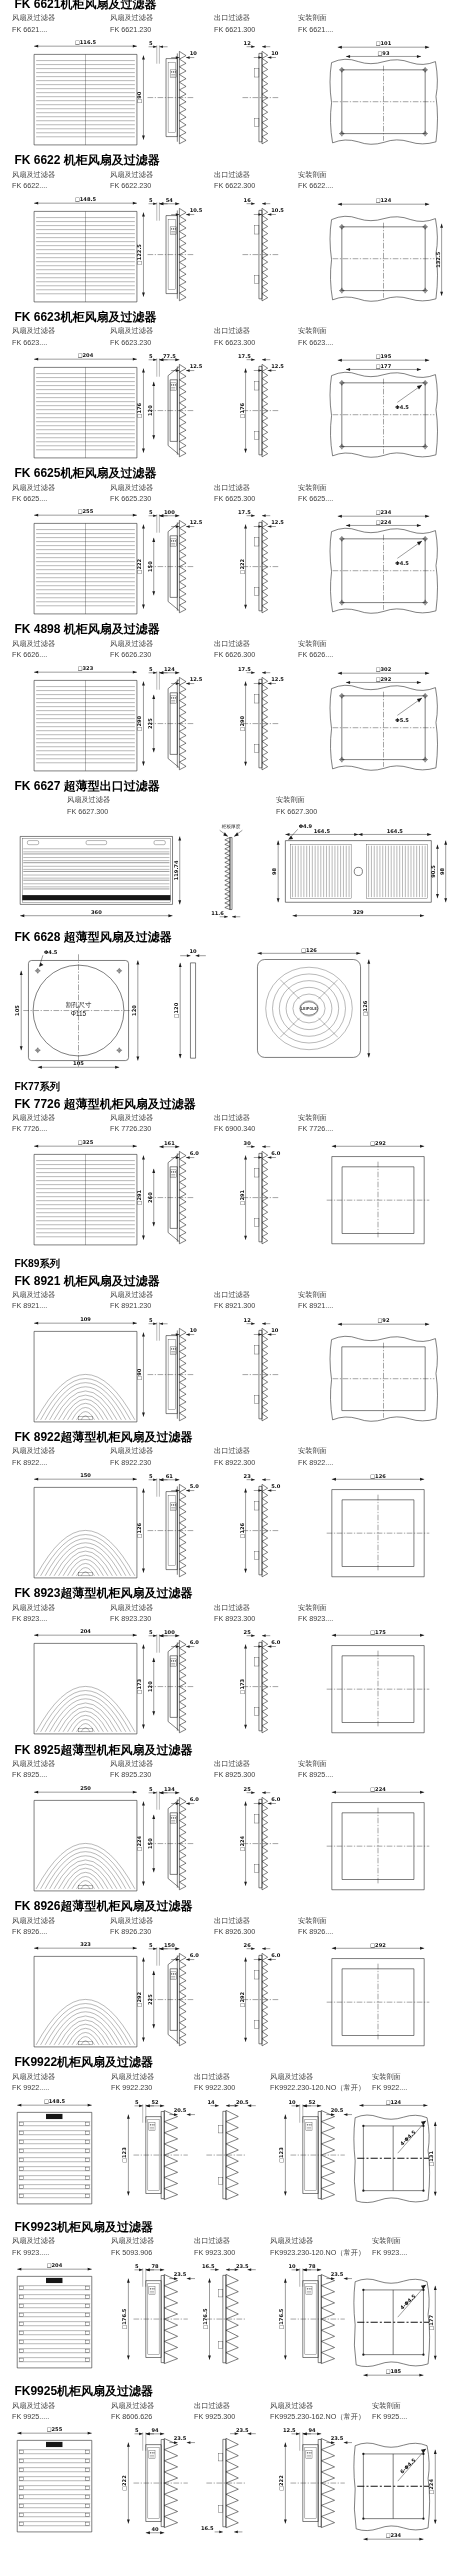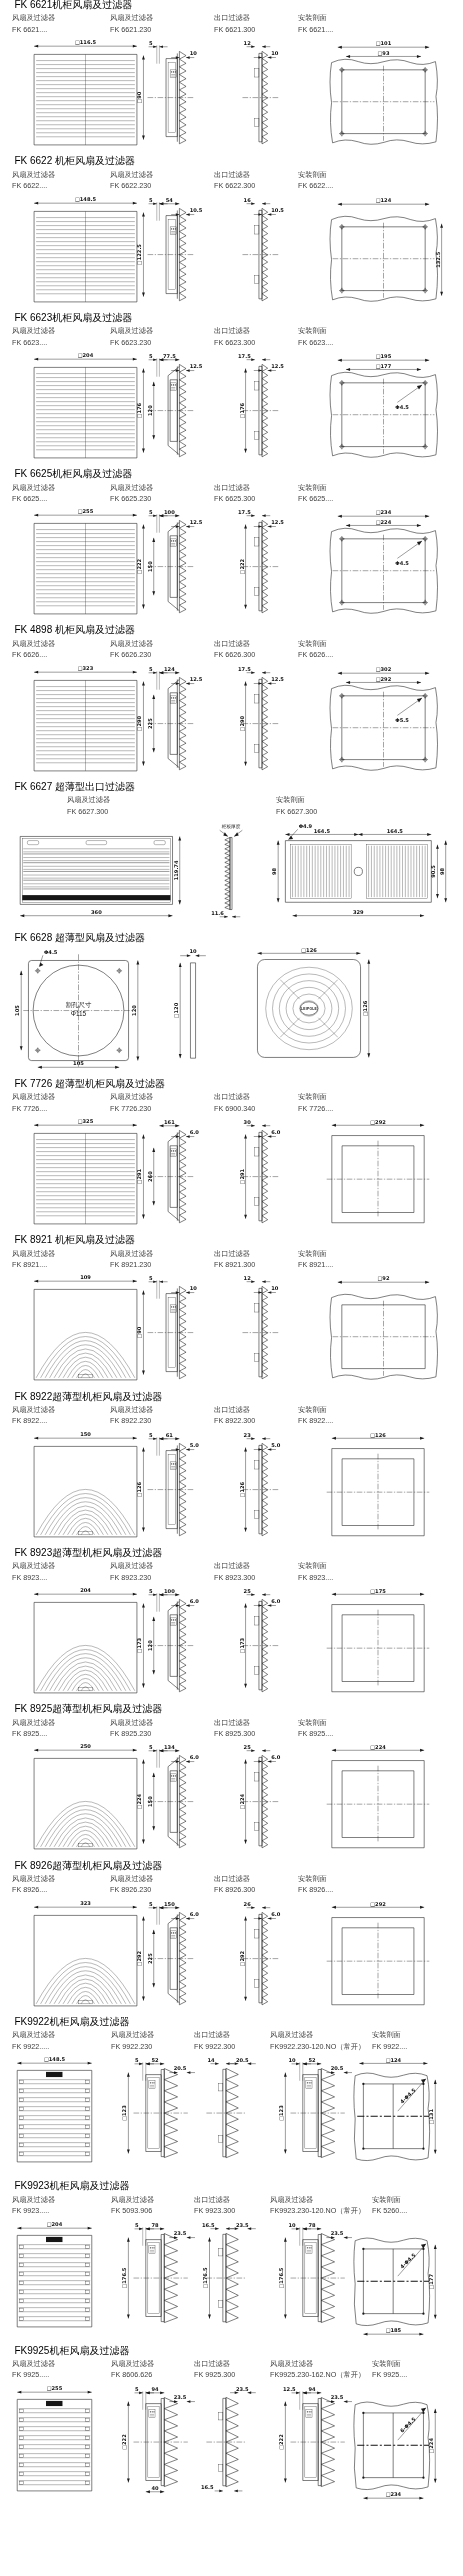--- a/index.html
+++ b/index.html
@@ -1,21 +1,21 @@
 <!DOCTYPE html>
 <html style="font-size:8.2px"><head>
 <meta charset="utf-8">
 <style>
   html,body{margin:0;padding:0;background:#fff}
   body{width:464px;height:2958px;overflow:hidden;color:#000;
        font-family:"Liberation Sans","DejaVu Sans",sans-serif}
   .series-title{font-size:10.3px;font-weight:bold;margin:10.3px 0 6.2px 14.4px;line-height:12.4px}
   #content > .series-title:first-child{margin-top:18.5px}
   .sec{margin-bottom:8.2px}
-  .sec-title{font-size:10px;font-weight:normal;margin:0 0 5.2px 14.4px;line-height:9.3px}
+  .sec-title{font-size:12px;font-weight:bold;margin:0 0 5.2px 14.4px;line-height:9.3px}
   .cols{display:grid;margin-left:12px}
   .cell{min-width:0}
   .clabel{font-size:7.2px;color:#3d3d3d;margin-bottom:3.1px;line-height:8.2px}
   .cmodel{font-size:7.2px;color:#3d3d3d;margin-bottom:6.2px;line-height:8.2px}
   .drawing{overflow:visible}
   .cols4 .cell:nth-child(1) .drawing{padding-left:9.3px}
   .cols4 .cell:nth-child(2) .drawing{padding-left:15.5px}
   .cols4 .cell:nth-child(3) .drawing{padding-left:15.5px}
   .cols4 .cell:nth-child(4) .drawing{padding-left:20.6px}
   .cols5 .cell:nth-child(2) .drawing{padding-left:2.1px}
@@ -904,20 +904,21 @@
             <text class="logo" x="130" y="120" text-anchor="middle">LEIPOLE</text>
             <line class="dl" x1="30" y1="10" x2="230" y2="10"></line>
             <path class="ah" d="M30 10 l8 -2.8 v5.6 z M230 10 l-8 -2.8 v5.6 z"></path>
             <text class="dt" x="130" y="6.5" text-anchor="middle">□126</text>
             <line class="dl" x1="246" y1="22" x2="246" y2="212"></line>
             <path class="ah" d="M246 22 l-2.8 8 h5.6 z M246 212 l-2.8 -8 h5.6 z"></path>
             <text class="dt" x="242" y="117" text-anchor="middle" transform="rotate(-90 242 117)">□126</text>
           </svg>
         </div>
       </section>
+      <h1 class="series-title">FK77系列</h1>
       <section class="sec">
         <h2 class="sec-title">FK 7726 超薄型机柜风扇及过滤器</h2>
         <div class="cols cols4" style="grid-template-columns:98px 104px 84px 163px">
           <div class="cell">
             <div class="clabel">风扇及过滤器</div>
             <div class="cmodel">FK 7726....</div>
             <div class="drawing">
               <svg viewBox="0 0 250 210" width="129" height="108" xmlns="http://www.w3.org/2000/svg">
                 <line class="dl" x1="25" y1="12" x2="225" y2="12"></line>
                 <path class="ah" d="M25 12 l8 -2.8 v5.6 z M225 12 l-8 -2.8 v5.6 z"></path>
@@ -1018,20 +1019,21 @@
                 <line class="cl" x1="15" y1="117" x2="215" y2="117"></line>
                 <line class="cl" x1="115" y1="42" x2="115" y2="192"></line>
                 <line class="dl" x1="25" y1="12" x2="205" y2="12"></line>
                 <path class="ah" d="M25 12 l8 -2.8 v5.6 z M205 12 l-8 -2.8 v5.6 z"></path>
                 <text class="dt" x="115" y="8.5" text-anchor="middle">□292</text>
               </svg>
             </div>
           </div>
         </div>
       </section>
+      <h1 class="series-title">FK89系列</h1>
       <section class="sec">
         <h2 class="sec-title">FK 8921 机柜风扇及过滤器</h2>
         <div class="cols cols4" style="grid-template-columns:98px 104px 84px 163px">
           <div class="cell">
             <div class="clabel">风扇及过滤器</div>
             <div class="cmodel">FK 8921....</div>
             <div class="drawing">
               <svg viewBox="0 0 250 210" width="129" height="108" xmlns="http://www.w3.org/2000/svg">
                 <line class="dl" x1="25" y1="12" x2="225" y2="12"></line>
                 <path class="ah" d="M25 12 l8 -2.8 v5.6 z M225 12 l-8 -2.8 v5.6 z"></path>
@@ -1902,21 +1904,21 @@
                 <text class="dt" x="143" y="25" text-anchor="end">23.5</text>
                 <line class="dl" x1="30" y1="30" x2="30" y2="188"></line>
                 <path class="ah" d="M30 30 l-2.8 8 h5.6 z M30 188 l-2.8 -8 h5.6 z"></path>
                 <text class="dt" x="26" y="109" text-anchor="middle" transform="rotate(-90 26 109)">□176.5</text>
                 <line class="cl" x1="40" y1="109" x2="146" y2="109"></line>
               </svg>
             </div>
           </div>
           <div class="cell">
             <div class="clabel">安装剖面</div>
-            <div class="cmodel">FK 5260....</div>
+            <div class="cmodel">FK 9923....</div>
             <div class="drawing">
               <svg viewBox="0 0 185 225" width="95" height="116" xmlns="http://www.w3.org/2000/svg">
                 <path class="ln" d="M12 36 Q35 26 58 35 Q82 43 106 35 Q130 27 152 36 Q159 70 154 100 Q160 140 154 196 Q130 204 106 196 Q82 188 58 197 Q35 205 14 198 Q8 160 12 120 Q7 76 12 36 Z"></path>
                 <rect class="ln" x="28" y="52" width="117" height="126"></rect>
                 <line class="ln" x1="86" y1="52" x2="86" y2="178"></line>
                 <line class="clh" x1="16" y1="115" x2="156" y2="115"></line>
                 <circle class="ah" cx="28" cy="52" r="2.2"></circle>
                 <circle class="ah" cx="145" cy="52" r="2.2"></circle>
                 <circle class="ah" cx="28" cy="178" r="2.2"></circle>
                 <circle class="ah" cx="145" cy="178" r="2.2"></circle>

